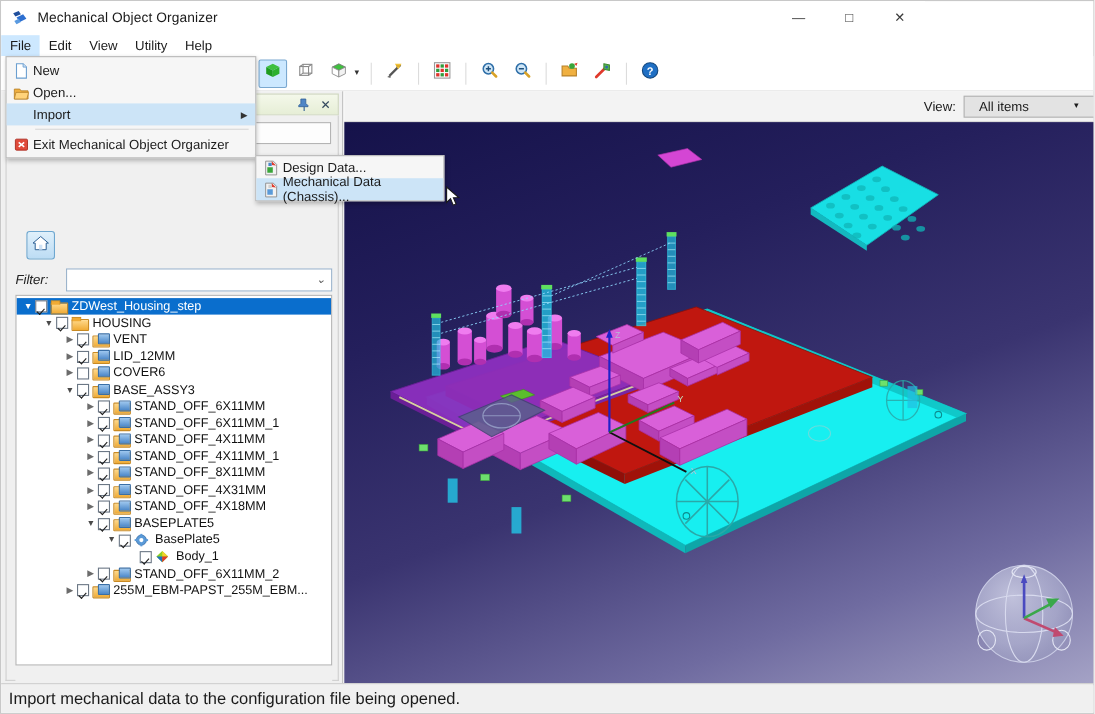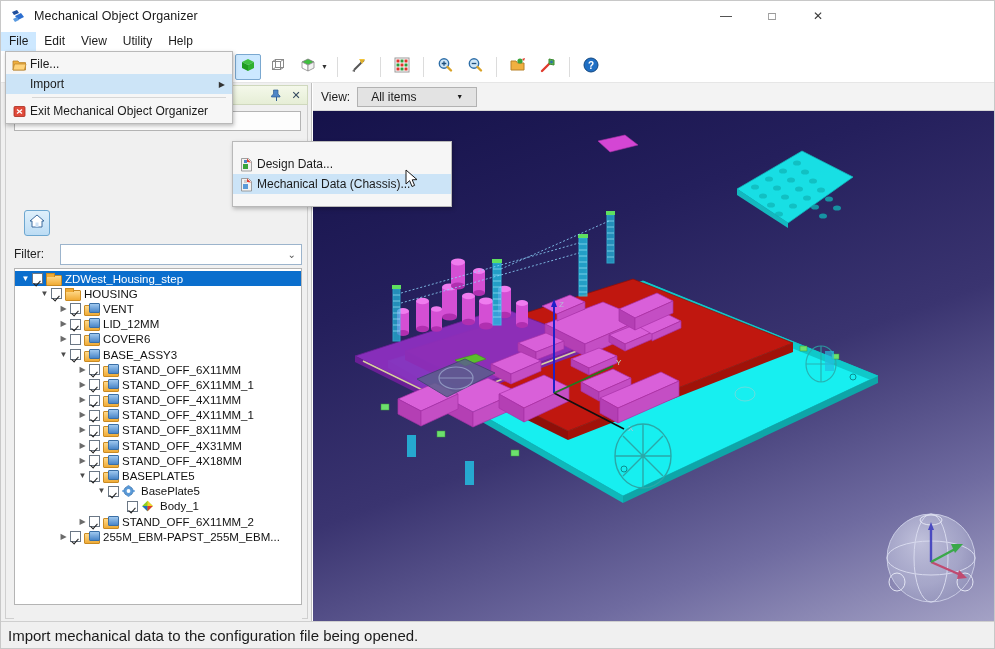--- a/index.html
+++ b/index.html
@@ -89,21 +89,21 @@
     background: #fdfdfd; border: 1px solid #b4b4b4;
   }
   #home-btn {
     position: absolute; left: 18px; top: 105px; width: 26px; height: 26px;
     background: linear-gradient(#dff0fb, #bcdcf4);
     border: 1px solid #6da7d0; border-radius: 3px;
     display: flex; align-items: center; justify-content: center;
   }
   #filter-row {
     position: absolute; left: 8px; top: 138px; width: 288px; height: 22px;
-    display: flex; align-items: center;
+    display: flex; align-items: center; font-style: italic;
   }
   #filter-label { font-size: 12px; color: #222; width: 46px; }
   #filter-input {
     flex: 1; height: 21px; background: #fff; border: 1px solid #9cb4cc;
     display: flex; align-items: center; justify-content: flex-end;
     padding-right: 5px; font-size: 10px; color: #555;
   }
   #tree-outer {
     position: absolute; left: 8px; top: 163px; width: 288px; height: 337px;
     background: #ffffff; border: 1px solid #b4b4b4; overflow: hidden;
@@ -153,21 +153,21 @@
 
   
   #viewport {
     position: absolute; left: 312px; top: 110px; width: 683px; height: 512px;
     overflow: hidden;
     background: linear-gradient(160deg, #15124a 0%, #241f5c 28%, #3a3470 55%, #6f6ba0 80%, #a5a3c6 100%);
   }
   #viewtop {
     position: absolute; left: 312px; top: 82px; width: 683px; height: 28px;
     background: #f3f3f3; border-bottom: 1px solid #d8d8d8;
-    display: flex; align-items: center; padding-left: 8px;
+    display: flex; align-items: center; padding-left: 8px; justify-content: flex-end;
   }
   #view-label { font-size: 12px; color: #1b1b1b; margin-right: 7px; }
   #view-combo {
     width: 120px; height: 20px; background: #e3e3e3; border: 1px solid #b2b2b2;
     display: flex; align-items: center; justify-content: space-between;
     padding: 0 13px; font-size: 12px; color: #1b1b1b;
   }
   #view-combo .cv { font-size: 7px; }
 
   
@@ -193,24 +193,24 @@
   .fm-item {
     height: 20px; display: flex; align-items: center; font-size: 12px; color: #1b1b1b;
     padding-left: 2px; position: relative;
   }
   .fm-item.hl { background: #cce4f7; }
   .fm-ic { width: 22px; display: flex; align-items: center; justify-content: center; flex: none; }
   .fm-sep { height: 1px; background: #d6d6d6; margin: 3px 6px 3px 26px; }
   .fm-sub { position: absolute; right: 7px; font-size: 8px; color: #333; }
 
   #submenu {
-    position: absolute; left: 231px; top: 140px; width: 220px;
+    position: absolute; left: 231px; top: 140px; width: 172px;
     background: #f6f6f6; border: 1px solid #b9b9b9;
     box-shadow: 1px 2px 4px rgba(0,0,0,.25);
-    padding: 12px 0; z-index: 61;
+    padding: 0 0; z-index: 61;
   }
   #cursor {
     position: absolute; left: 404px; top: 168px; width: 14px; height: 20px; z-index: 70;
     pointer-events: none;
   }
 </style>
 </head>
 <body>
 
 <div id="app">
@@ -769,25 +769,34 @@
         <line x1="52" y1="56" x2="78" y2="42" stroke="#3aa84a" stroke-width="2.4"></line>
         <polygon points="72,38 84,38 76,47" fill="#3aa84a"></polygon>
       </svg>
     </div>
   </div>
 
   <div id="filemenu">
     <div class="fm-item">
       <span class="fm-ic">
         <svg width="15" height="15" viewBox="0 0 15 15">
+          <path d="M3 1 h6 l3 3 v10 H3 z" fill="#fff" stroke="#6b9fd0" stroke-width="1"></path>
+          <path d="M9 1 v3 h3" fill="#cfe2f5" stroke="#6b9fd0" stroke-width=".8"></path>
+        </svg>
+      </span>
+      <span>New</span>
+    </div>
+    <div class="fm-item">
+      <span class="fm-ic">
+        <svg width="15" height="15" viewBox="0 0 15 15">
           <path d="M1 4 h5 l1.2 1.6 h6.3 v7.4 H1 z" fill="#f0b040" stroke="#b8822a" stroke-width=".8"></path>
           <path d="M2.5 7 h11.5 l-1.6 6 H1 z" fill="#ffd37a" stroke="#b8822a" stroke-width=".7"></path>
         </svg>
       </span>
-      <span>File...</span>
+      <span>Open...</span>
     </div>
     <div class="fm-item hl">
       <span class="fm-ic"></span>
       <span>Import</span>
       <span class="fm-sub">▶</span>
     </div>
     <div class="fm-sep"></div>
     <div class="fm-item">
       <span class="fm-ic">
         <svg width="15" height="15" viewBox="0 0 15 15">

